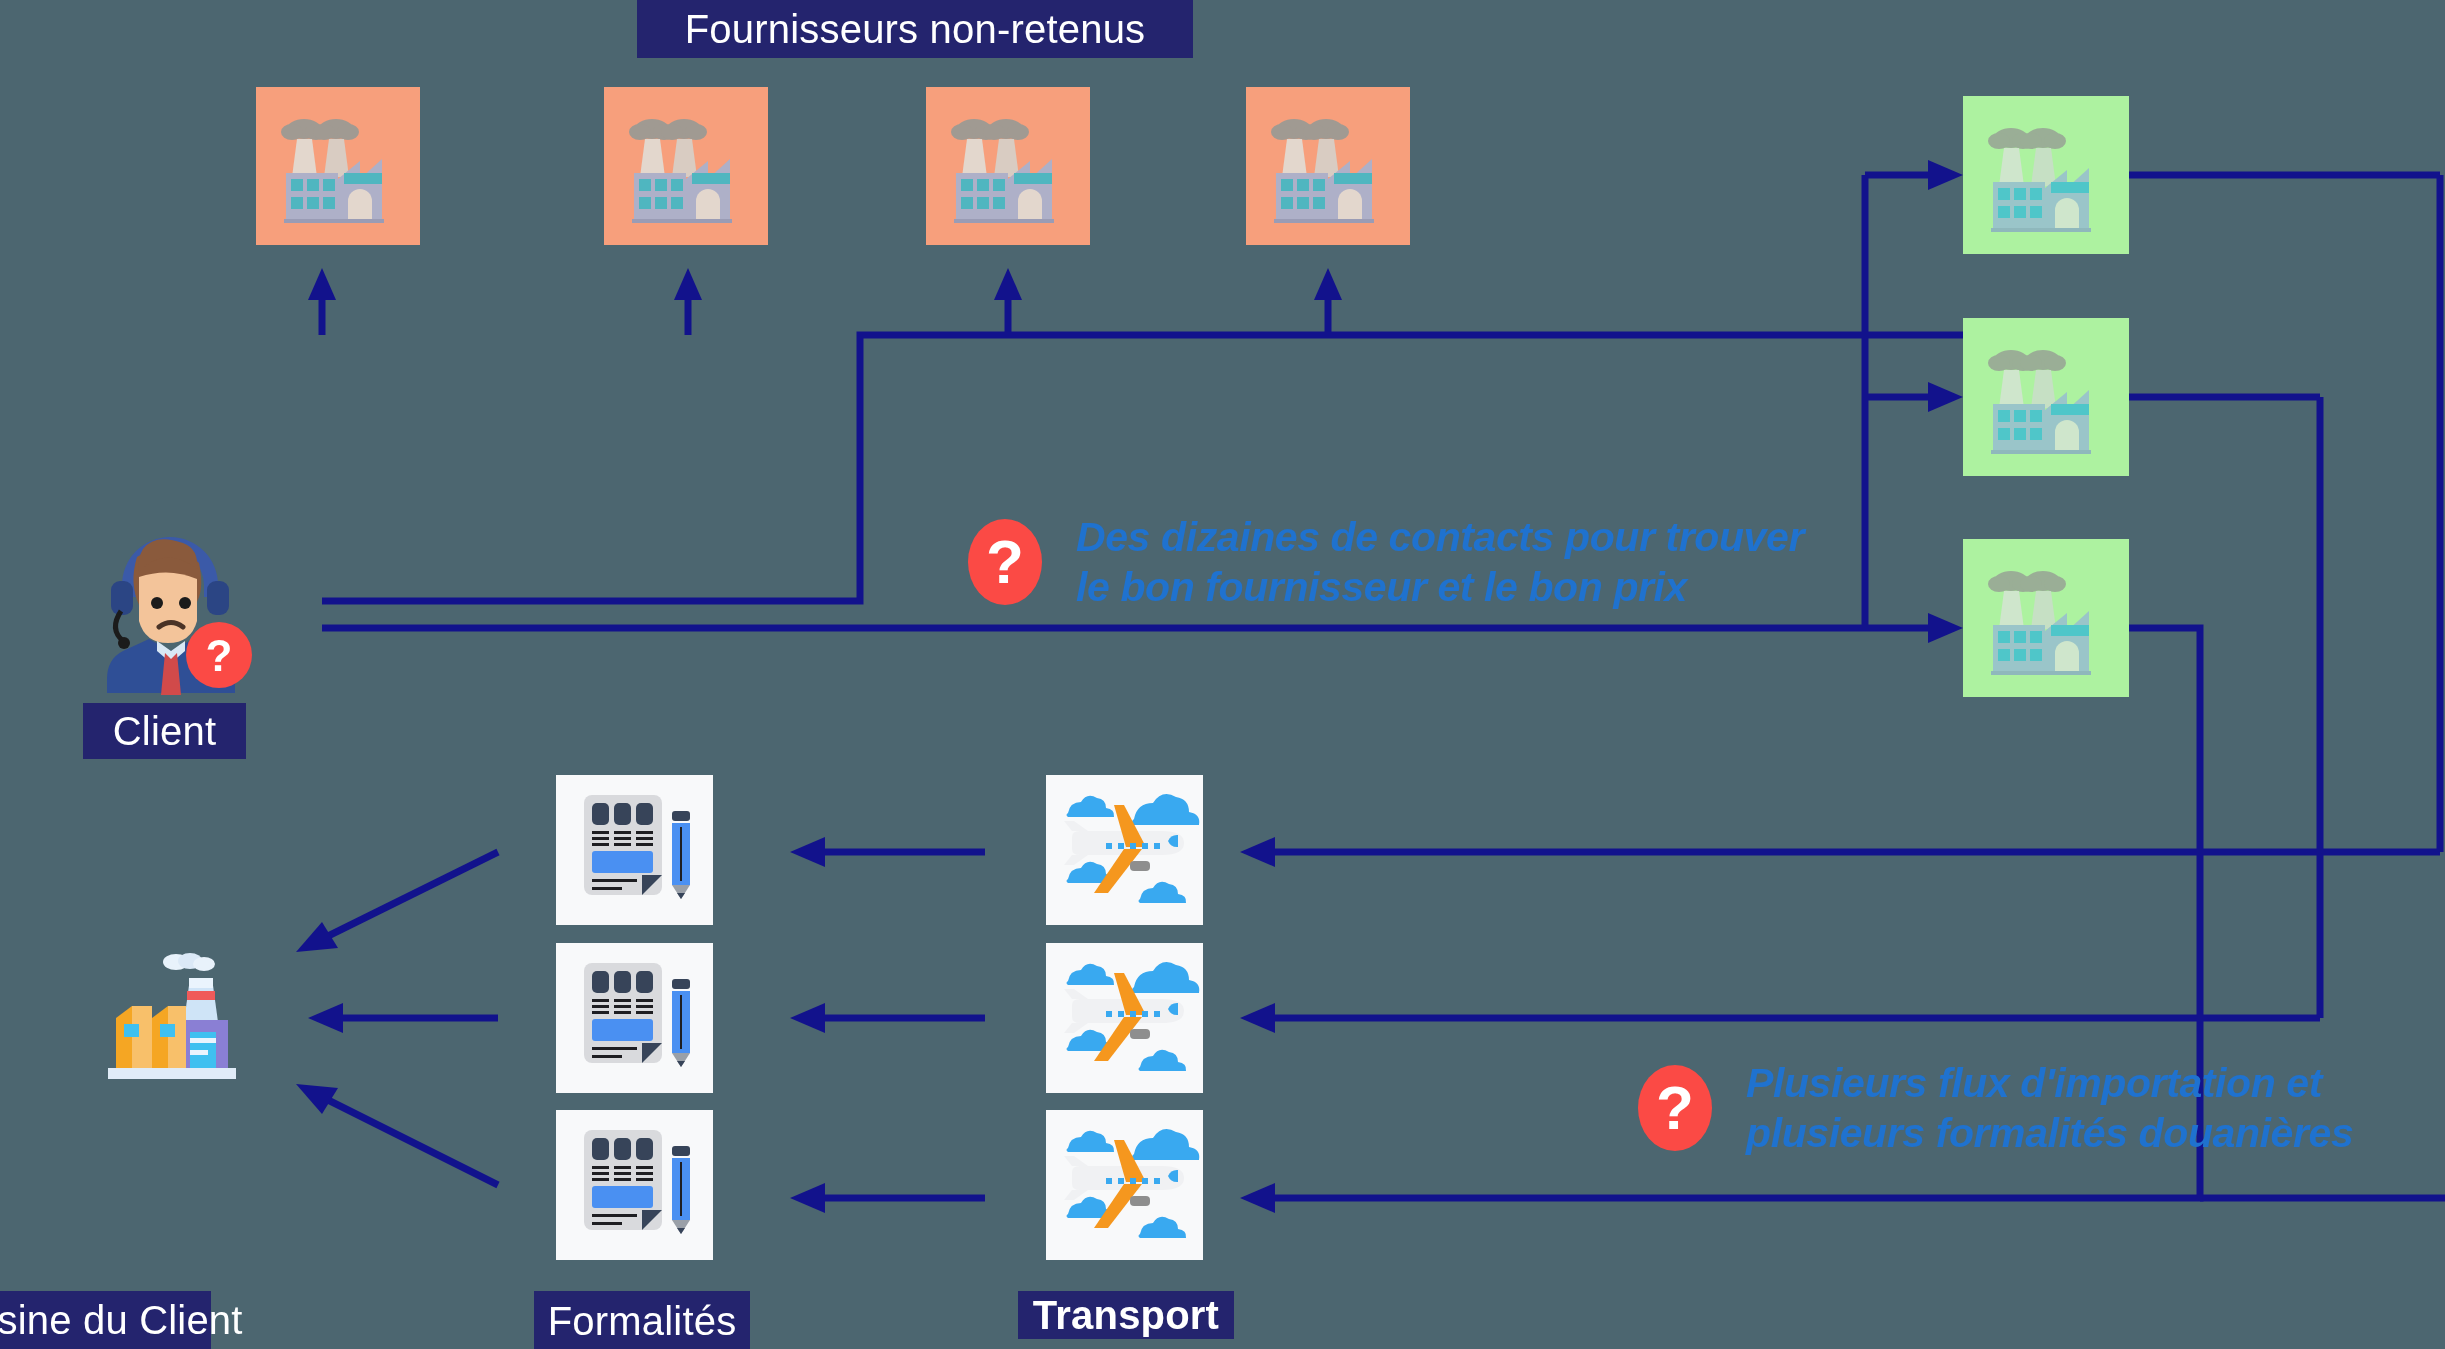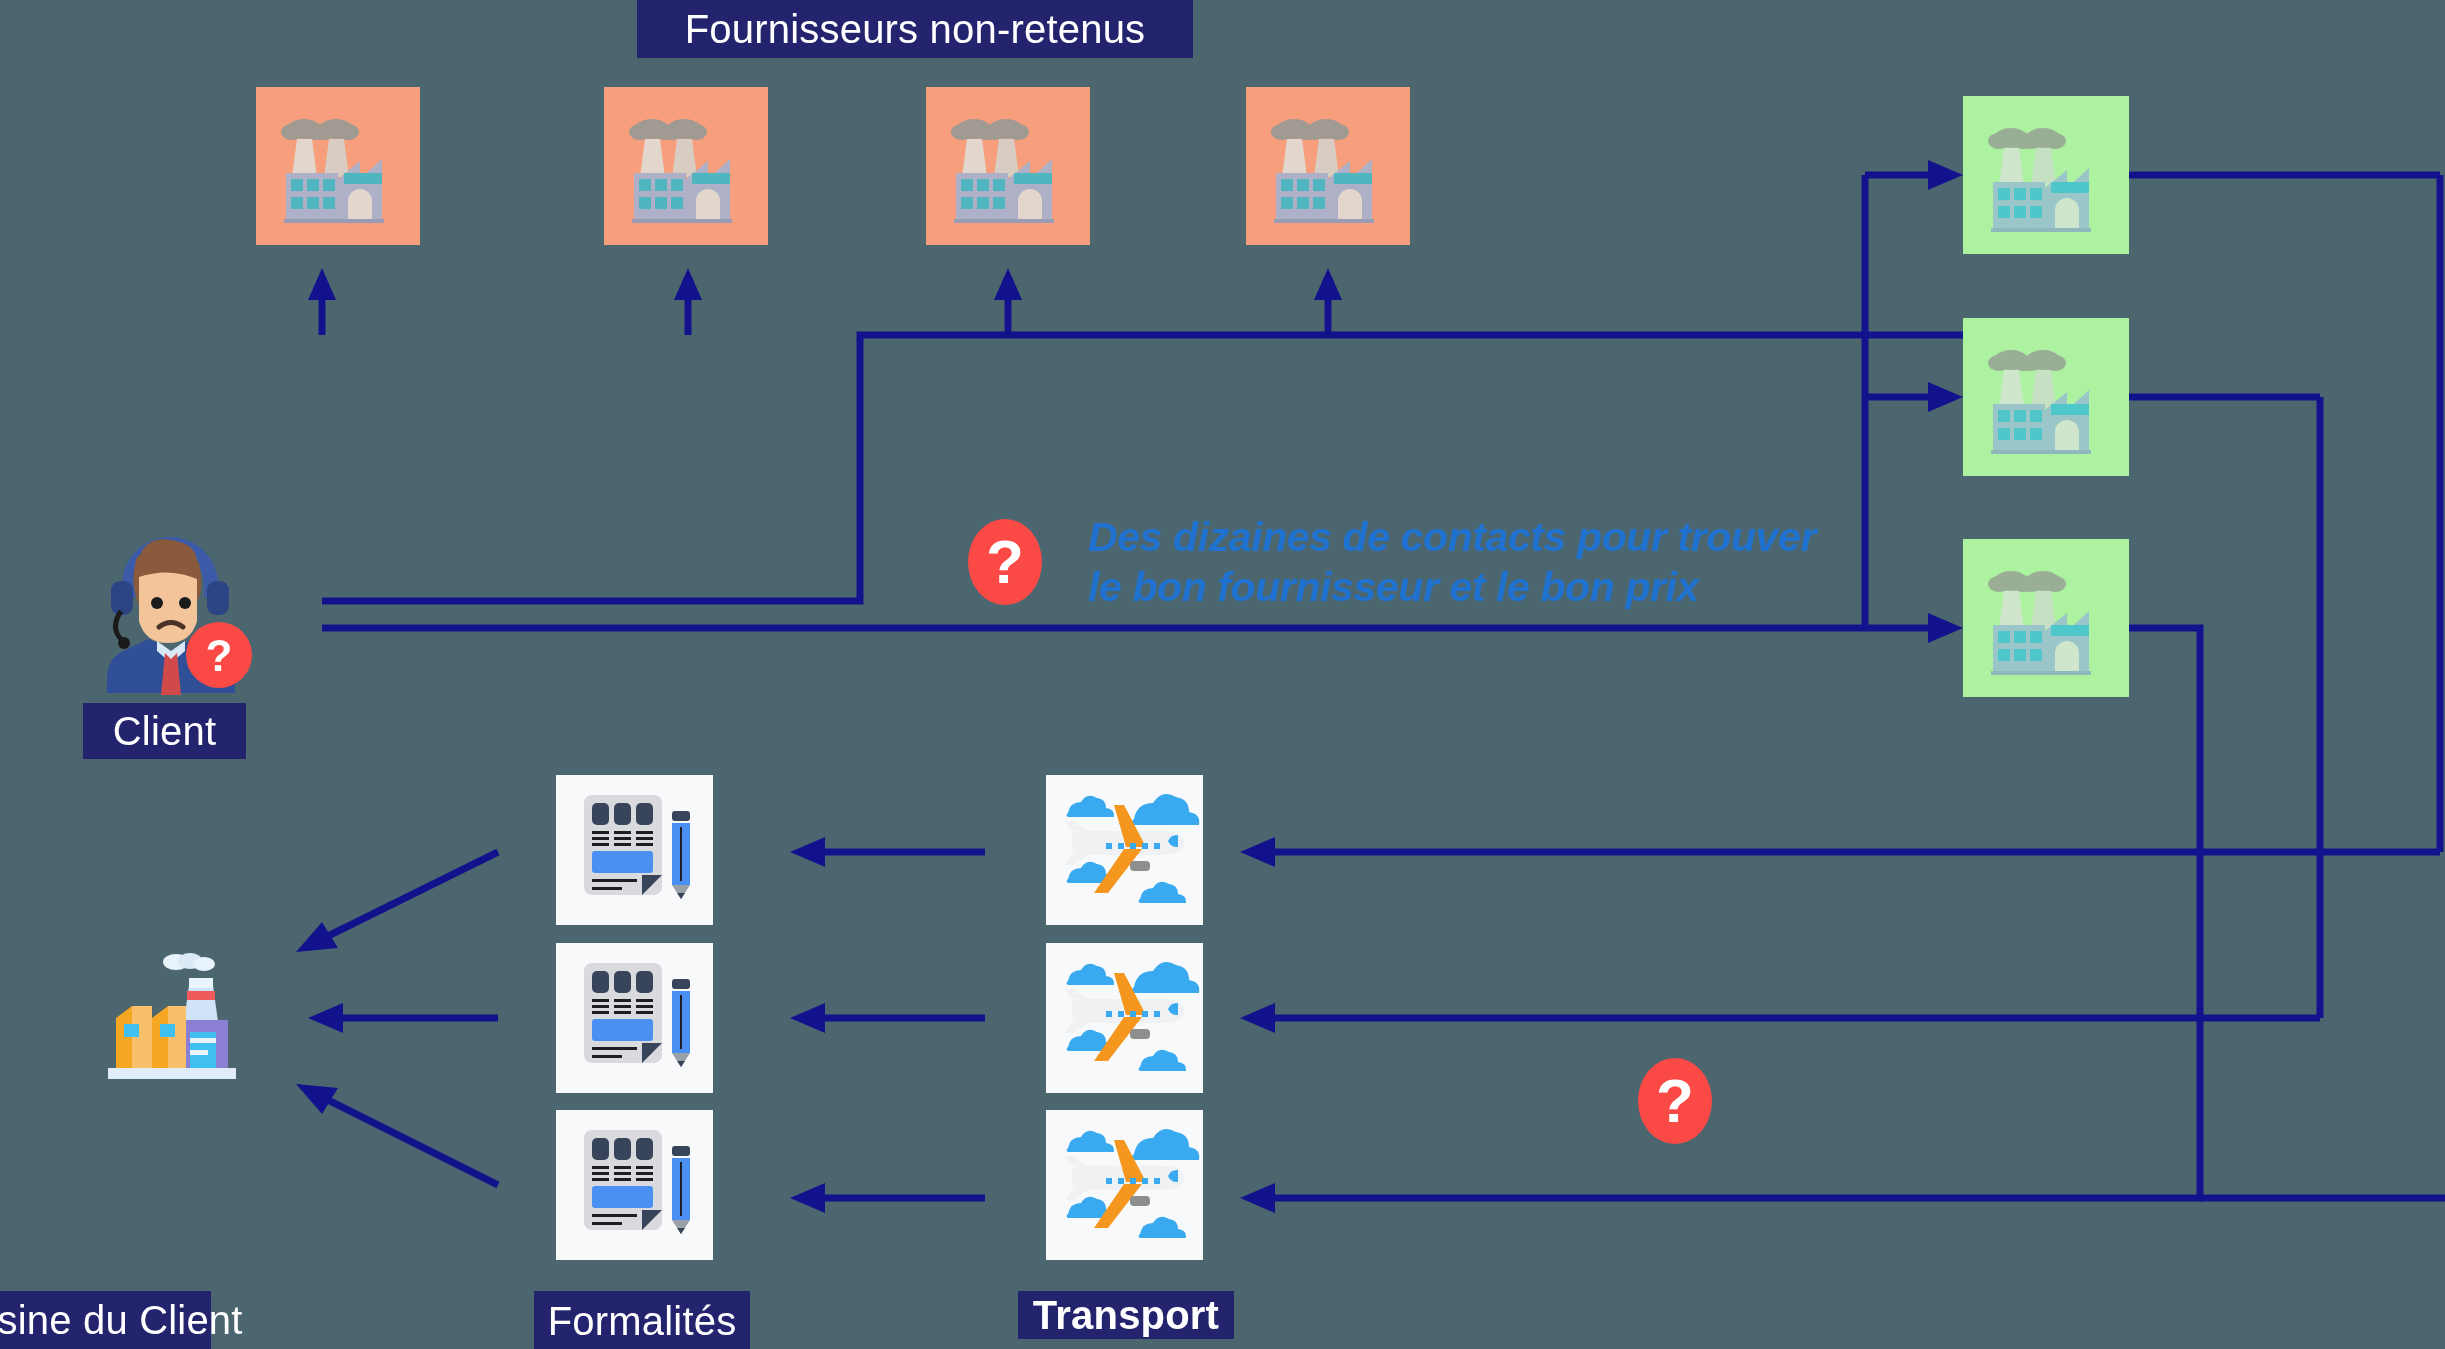--- a/index.html
+++ b/index.html
@@ -40,21 +40,21 @@
   .note{position:absolute;display:flex;align-items:center;}
   .note .qmark{
     width:74px;height:86px;border-radius:50%;
     background:#fb4a45;color:#ffffff;
     display:flex;align-items:center;justify-content:center;
     font-family:"Liberation Sans", sans-serif;
     font-size:62px;font-weight:bold;line-height:1;
     flex:0 0 auto;
   }
   .note .ntext{
-    margin-left:46px;
+    margin-left:34px;
     color:#1f72cf;
     font-family:"Liberation Sans", sans-serif;
     font-style:italic;
     font-weight:bold;
     font-size:41px;
     line-height:1.22;
     white-space:pre-line;
     letter-spacing:-0.4px;
   }
 
@@ -476,15 +476,17 @@
   <div class="chip" style="left:1018px;top:1291px;width:216px;height:48px;font-weight:bold;">Transport</div>
 
   <div class="note" style="left:968px;top:512px;">
     <div class="qmark">?</div>
     <div class="ntext">Des dizaines de contacts pour trouver
 le bon fournisseur et le bon prix</div>
   </div>
 
   <div class="note" style="left:1638px;top:1058px;">
     <div class="qmark">?</div>
+    <div class="ntext">Plusieurs flux d'importation et
+plusieurs formalités douanières</div>
   </div>
 
 </div>
 
 </body></html>

